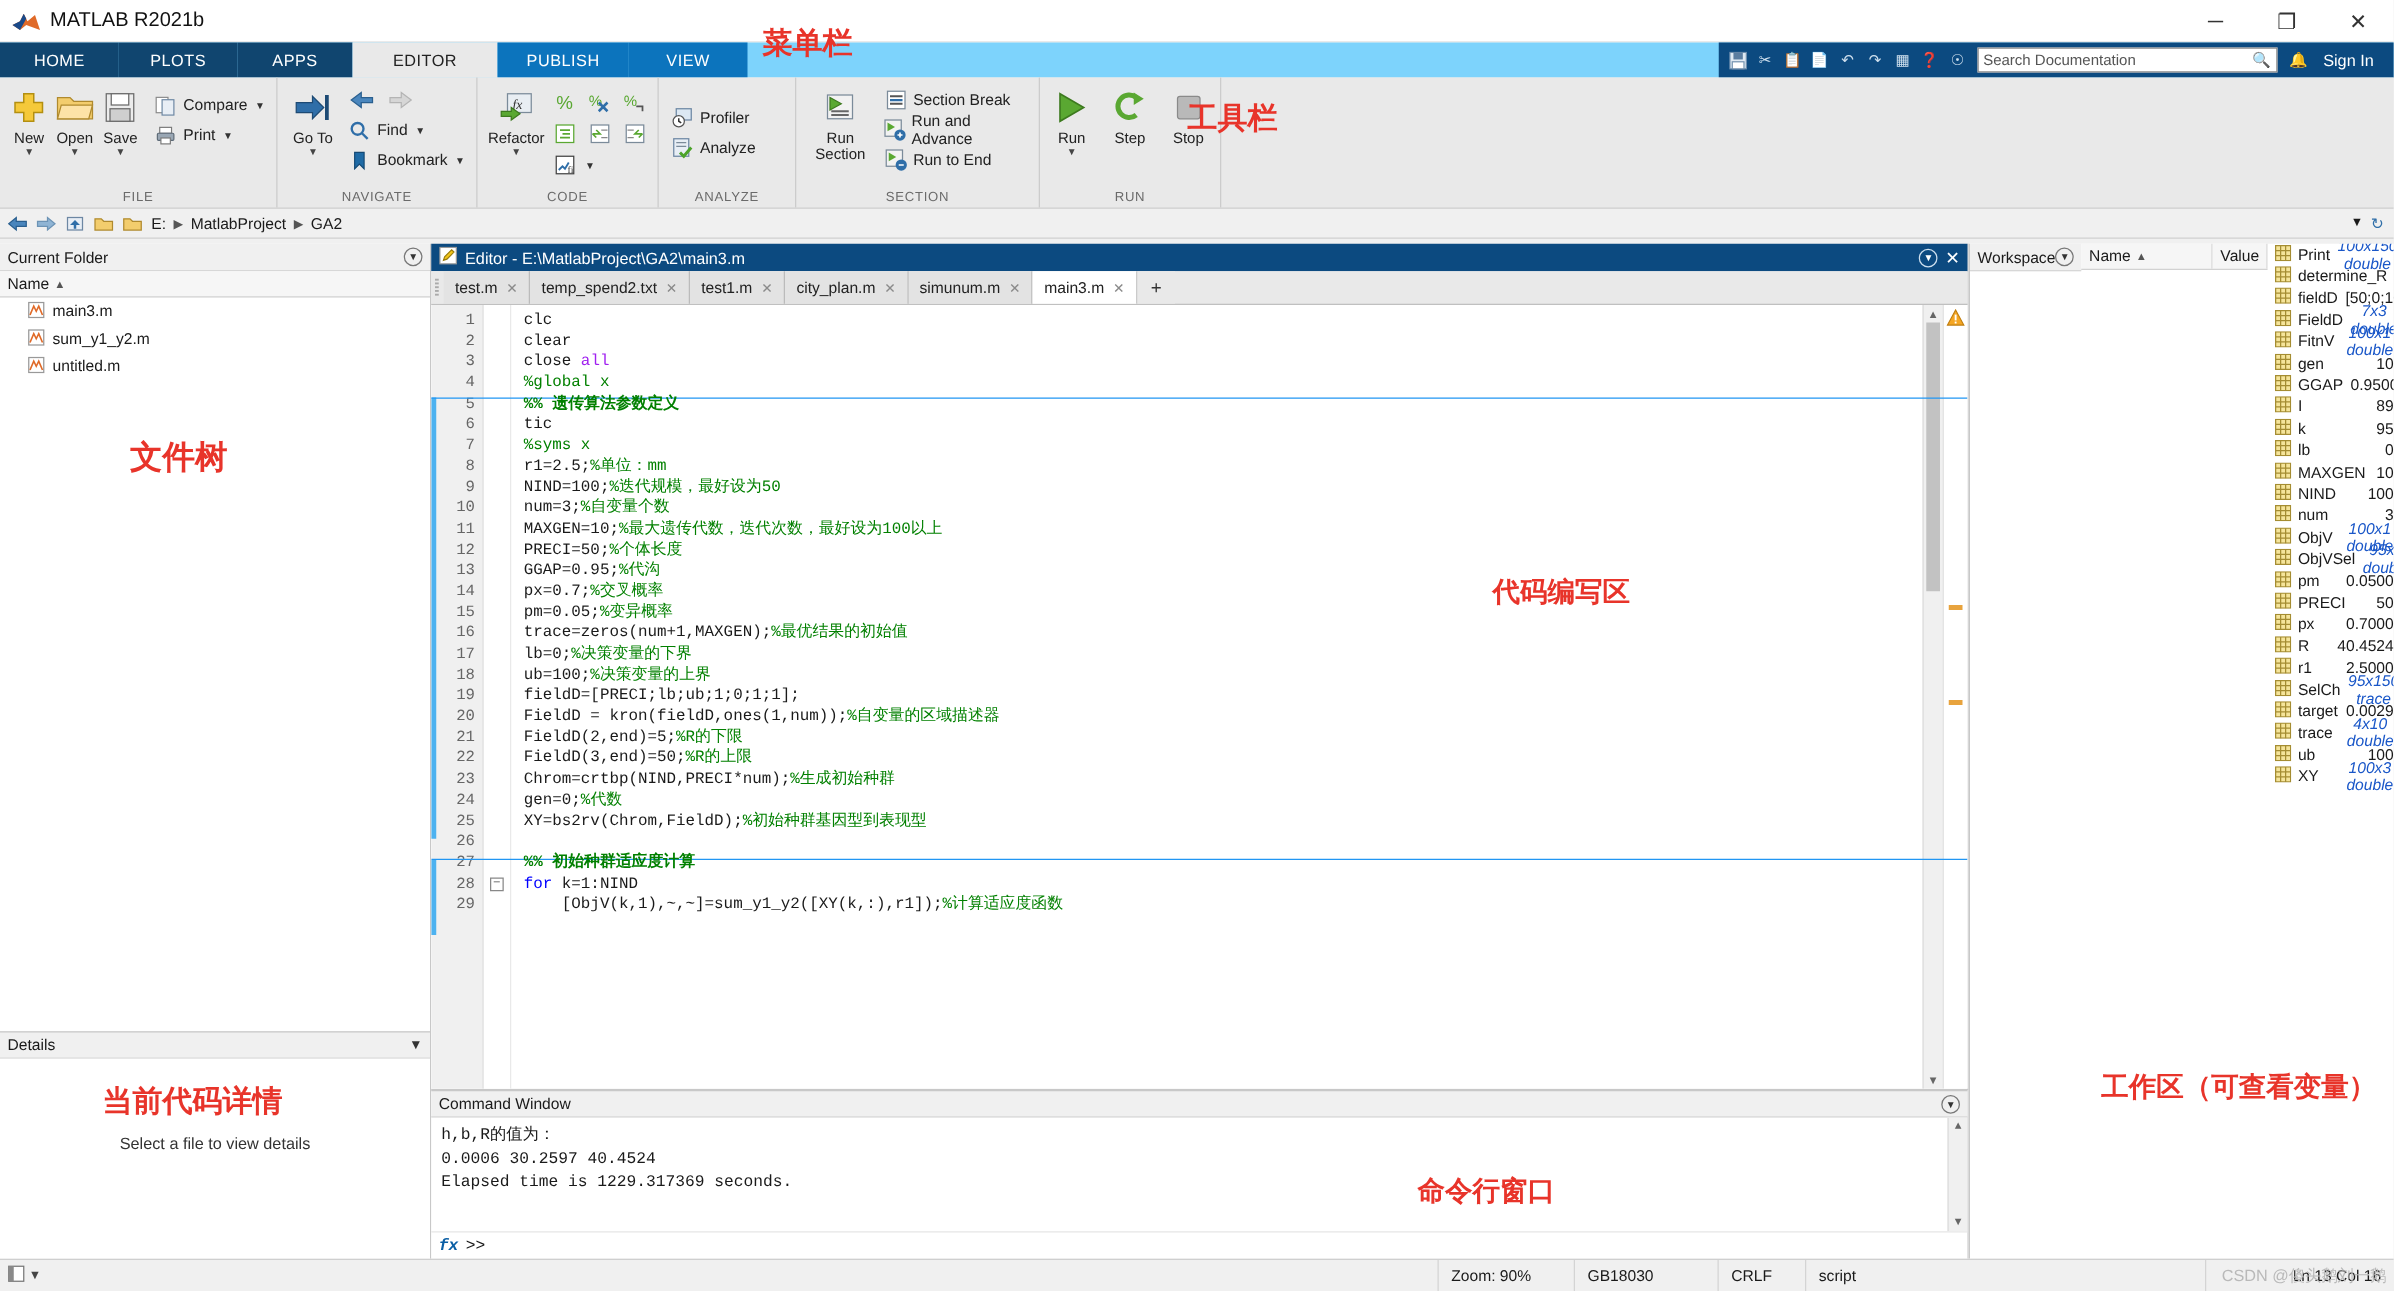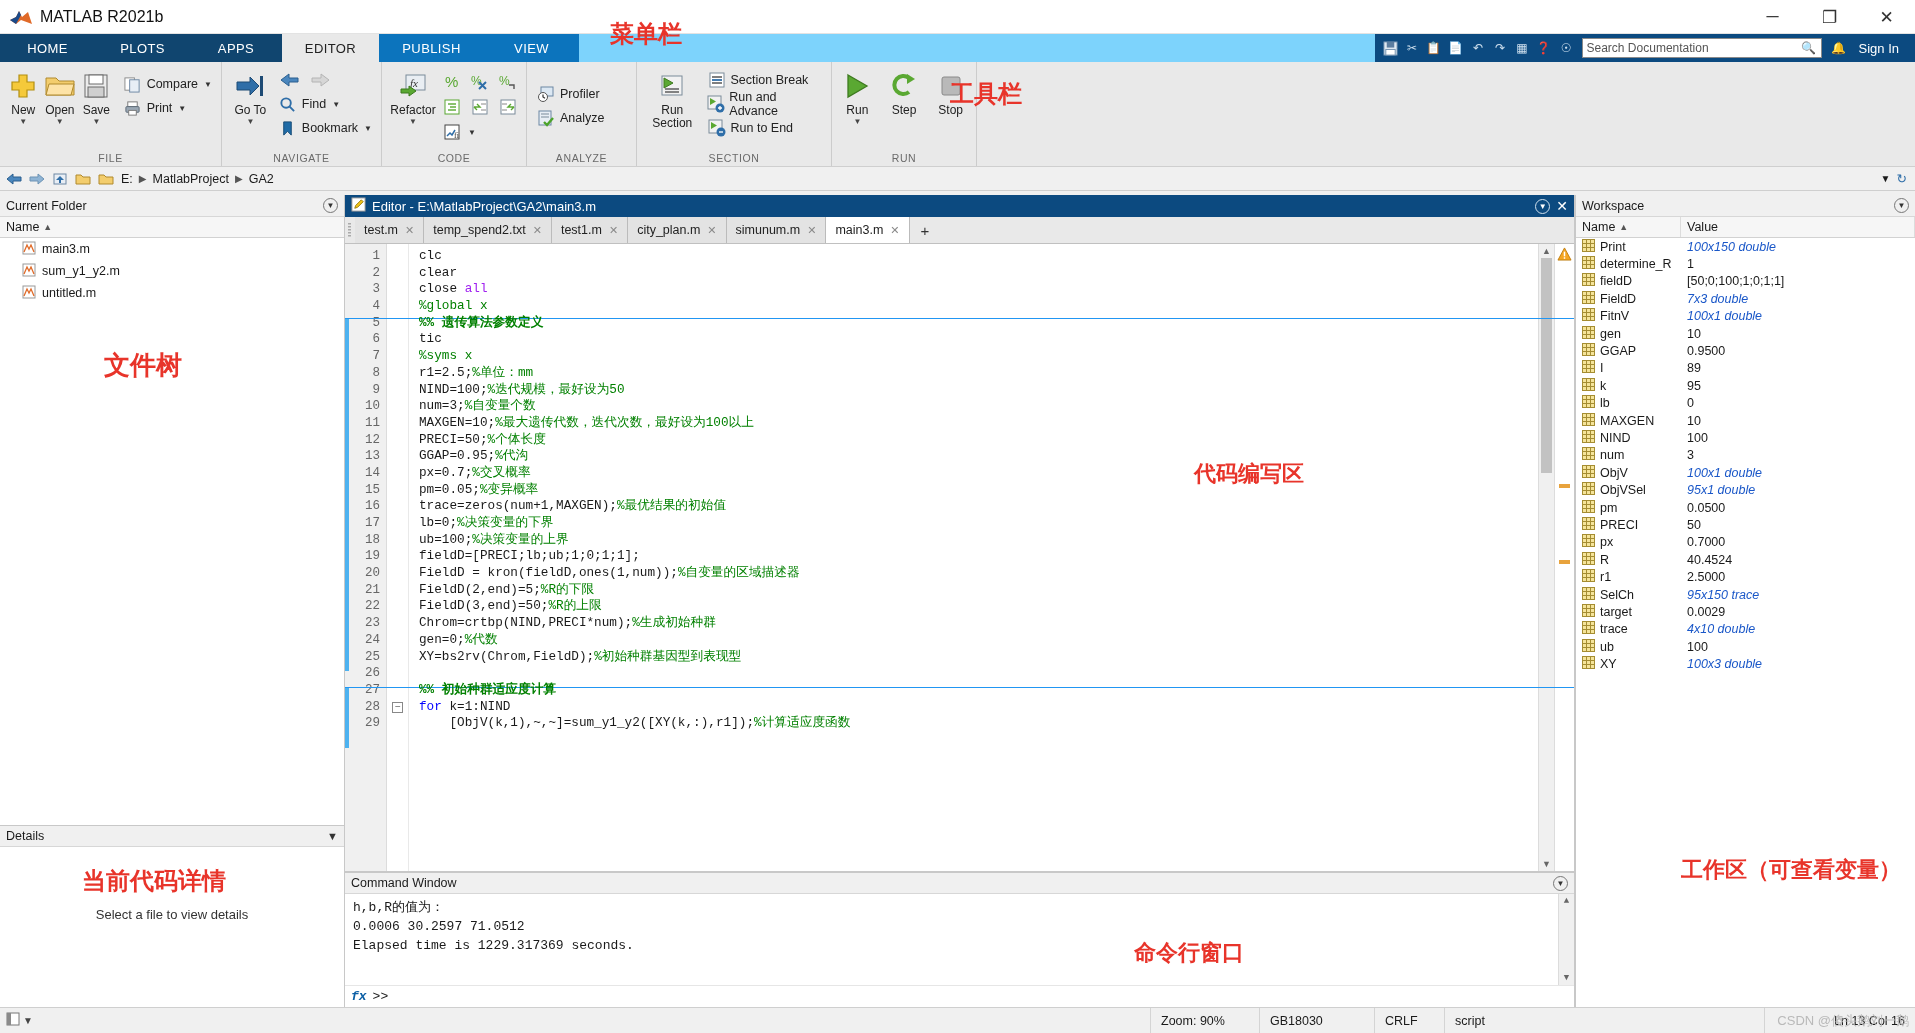--- a/index.html
+++ b/index.html
@@ -126,21 +126,21 @@
   .cmdwin{ height:135px; border-left:none; border-right:1px solid #c8c8c8;
            display:flex; flex-direction:column; background:#fff; }
   .cmd-body{ flex:1; position:relative; font-family:"Liberation Mono", monospace;
              font-size:13px; padding:4px 8px; overflow:hidden; }
   .cmd-line{ line-height:19px; }
   .cmd-prompt-row{ height:22px; display:flex; align-items:center; gap:6px; padding:0 6px;
                    border-top:1px solid #e6e6e6; font-family:"Liberation Mono", monospace; font-size:13px;}
   .fx{ color:#0b5fa5; font-style:italic; font-weight:bold; font-size:13px; }
 
   
-  .wspanel{ width:340px; background:#fff; display:flex; flex-direction:column;
+  .wspanel{ width:340px; background:#fff; display:flex; flex-direction:row;
             border-left:1px solid #c8c8c8; }
   .ws-cols{ height:21px; background:#f6f6f6; border-bottom:1px solid #d2d2d2; display:flex; font-size:12.5px;}
   .ws-col{ display:flex; align-items:center; padding:0 6px; border-right:1px solid #dcdcdc; }
   .ws-col.name{ width:105px; }
   .wsrow{ height:17.4px; display:flex; align-items:center; font-size:12.5px; }
   .ws-n{ width:105px; display:flex; align-items:center; gap:5px; padding-left:6px; }
   .ws-v{ padding-left:6px; }
   .ws-v.blue{ color:#1a57c8; font-style:italic;text-align:center; }
 
   
@@ -168,21 +168,21 @@
     <div class="tb-btn">─</div>
     <div class="tb-btn">❐</div>
     <div class="tb-btn close">✕</div>
   </div>
 </div>
 
 <div class="ribbon-tabs">
   <div class="rtab g1" style="width:95px">HOME</div>
   <div class="rtab g1" style="width:95px">PLOTS</div>
   <div class="rtab g1" style="width:92px">APPS</div>
-  <div class="rtab active" style="width:97px">EDITOR</div>
+  <div class="rtab active" style="width:116px">EDITOR</div>
   <div class="rtab g2" style="width:105px">PUBLISH</div>
   <div class="rtab g2" style="width:95px">VIEW</div>
   <div class="ribbon-right">
     <div class="qa-icons">
       <div class="qa-ic">
         <svg width="15" height="15" viewBox="0 0 16 16">
             <rect x="1" y="1" width="14" height="14" fill="#dfe9f2" stroke="#6f8fae"></rect>
             <rect x="4" y="1" width="8" height="6" fill="#5b7da0"></rect>
             <rect x="3" y="9" width="10" height="6" fill="#fff" stroke="#6f8fae"></rect>
           </svg>
@@ -732,21 +732,21 @@
       </div>
     </div>
 
     <div class="cmdwin">
       <div class="panelhdr" style="border-top:1px solid #c8c8c8">
         <span class="t">Command Window</span>
         <span class="circ-btn">▼</span>
       </div>
       <div class="cmd-body">
         <div class="cmd-line">h,b,R的值为：</div>
-        <div class="cmd-line">    0.0006    30.2597    71.0512</div>
+        <div class="cmd-line">    0.0006    30.2597    40.4524</div>
         <div class="cmd-line"></div>
         <div class="cmd-line">Elapsed time is 1229.317369 seconds.</div>
         <div class="ed-watermark" style="position:absolute; right:330px; top:44px; color:#e8342a; font-weight:bold; font-family:'Liberation Sans', sans-serif">命令行窗口</div>
         <div class="scrollzone" style="position:absolute;right:0;top:0;bottom:0;width:16px">
           <div style="font-size:9px;color:#666;height:14px;line-height:14px">▲</div>
           <div style="flex:1"></div>
           <div style="font-size:9px;color:#666;height:14px;line-height:14px">▼</div>
         </div>
       </div>
       <div class="cmd-prompt-row">

